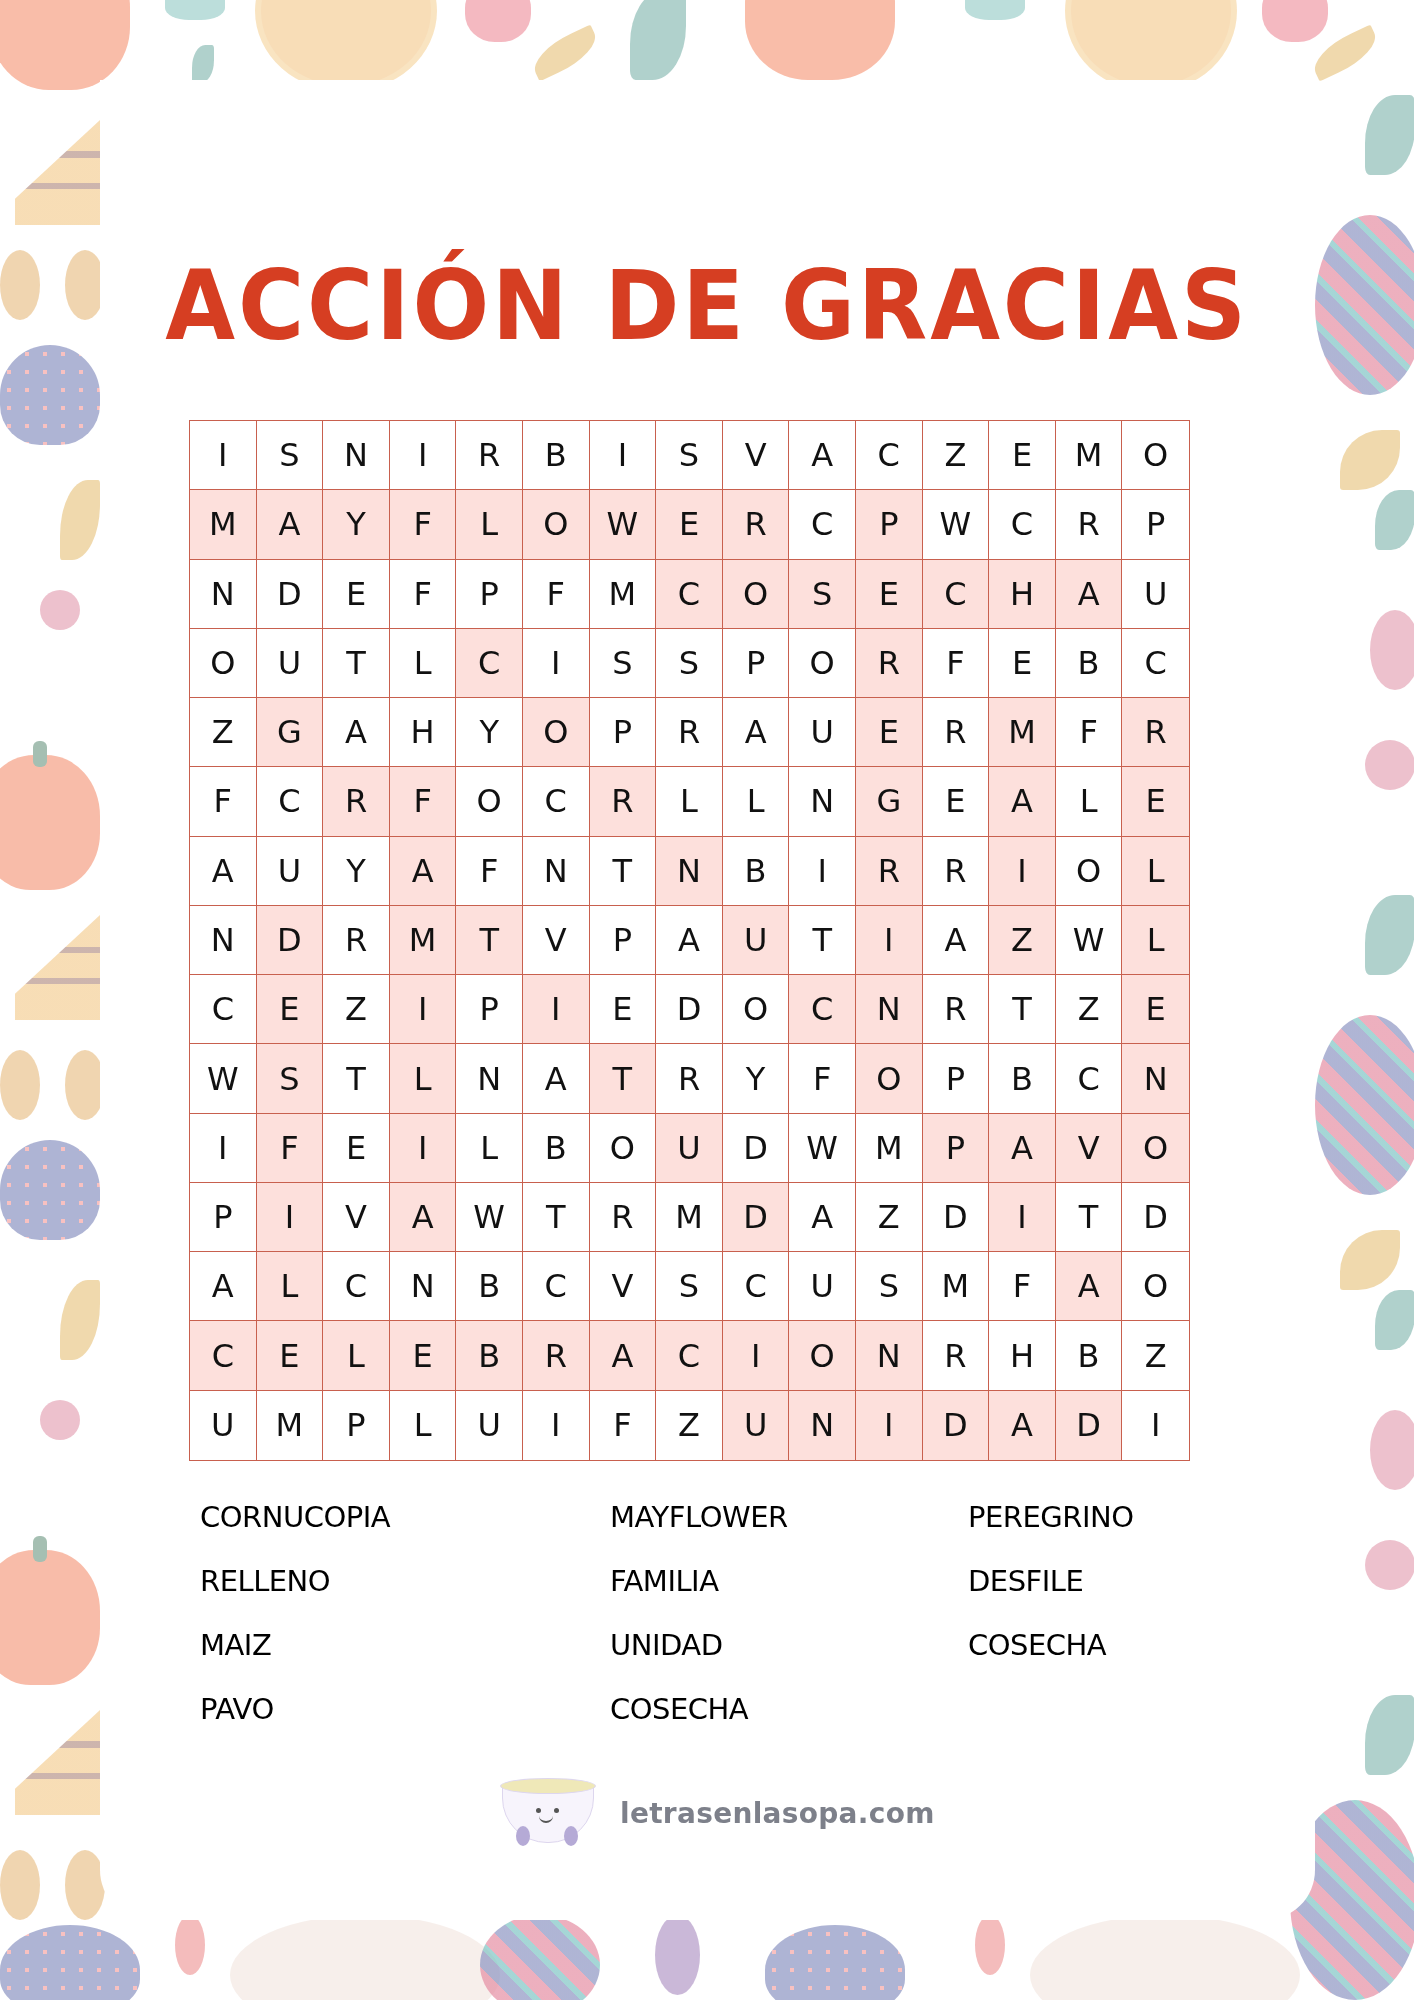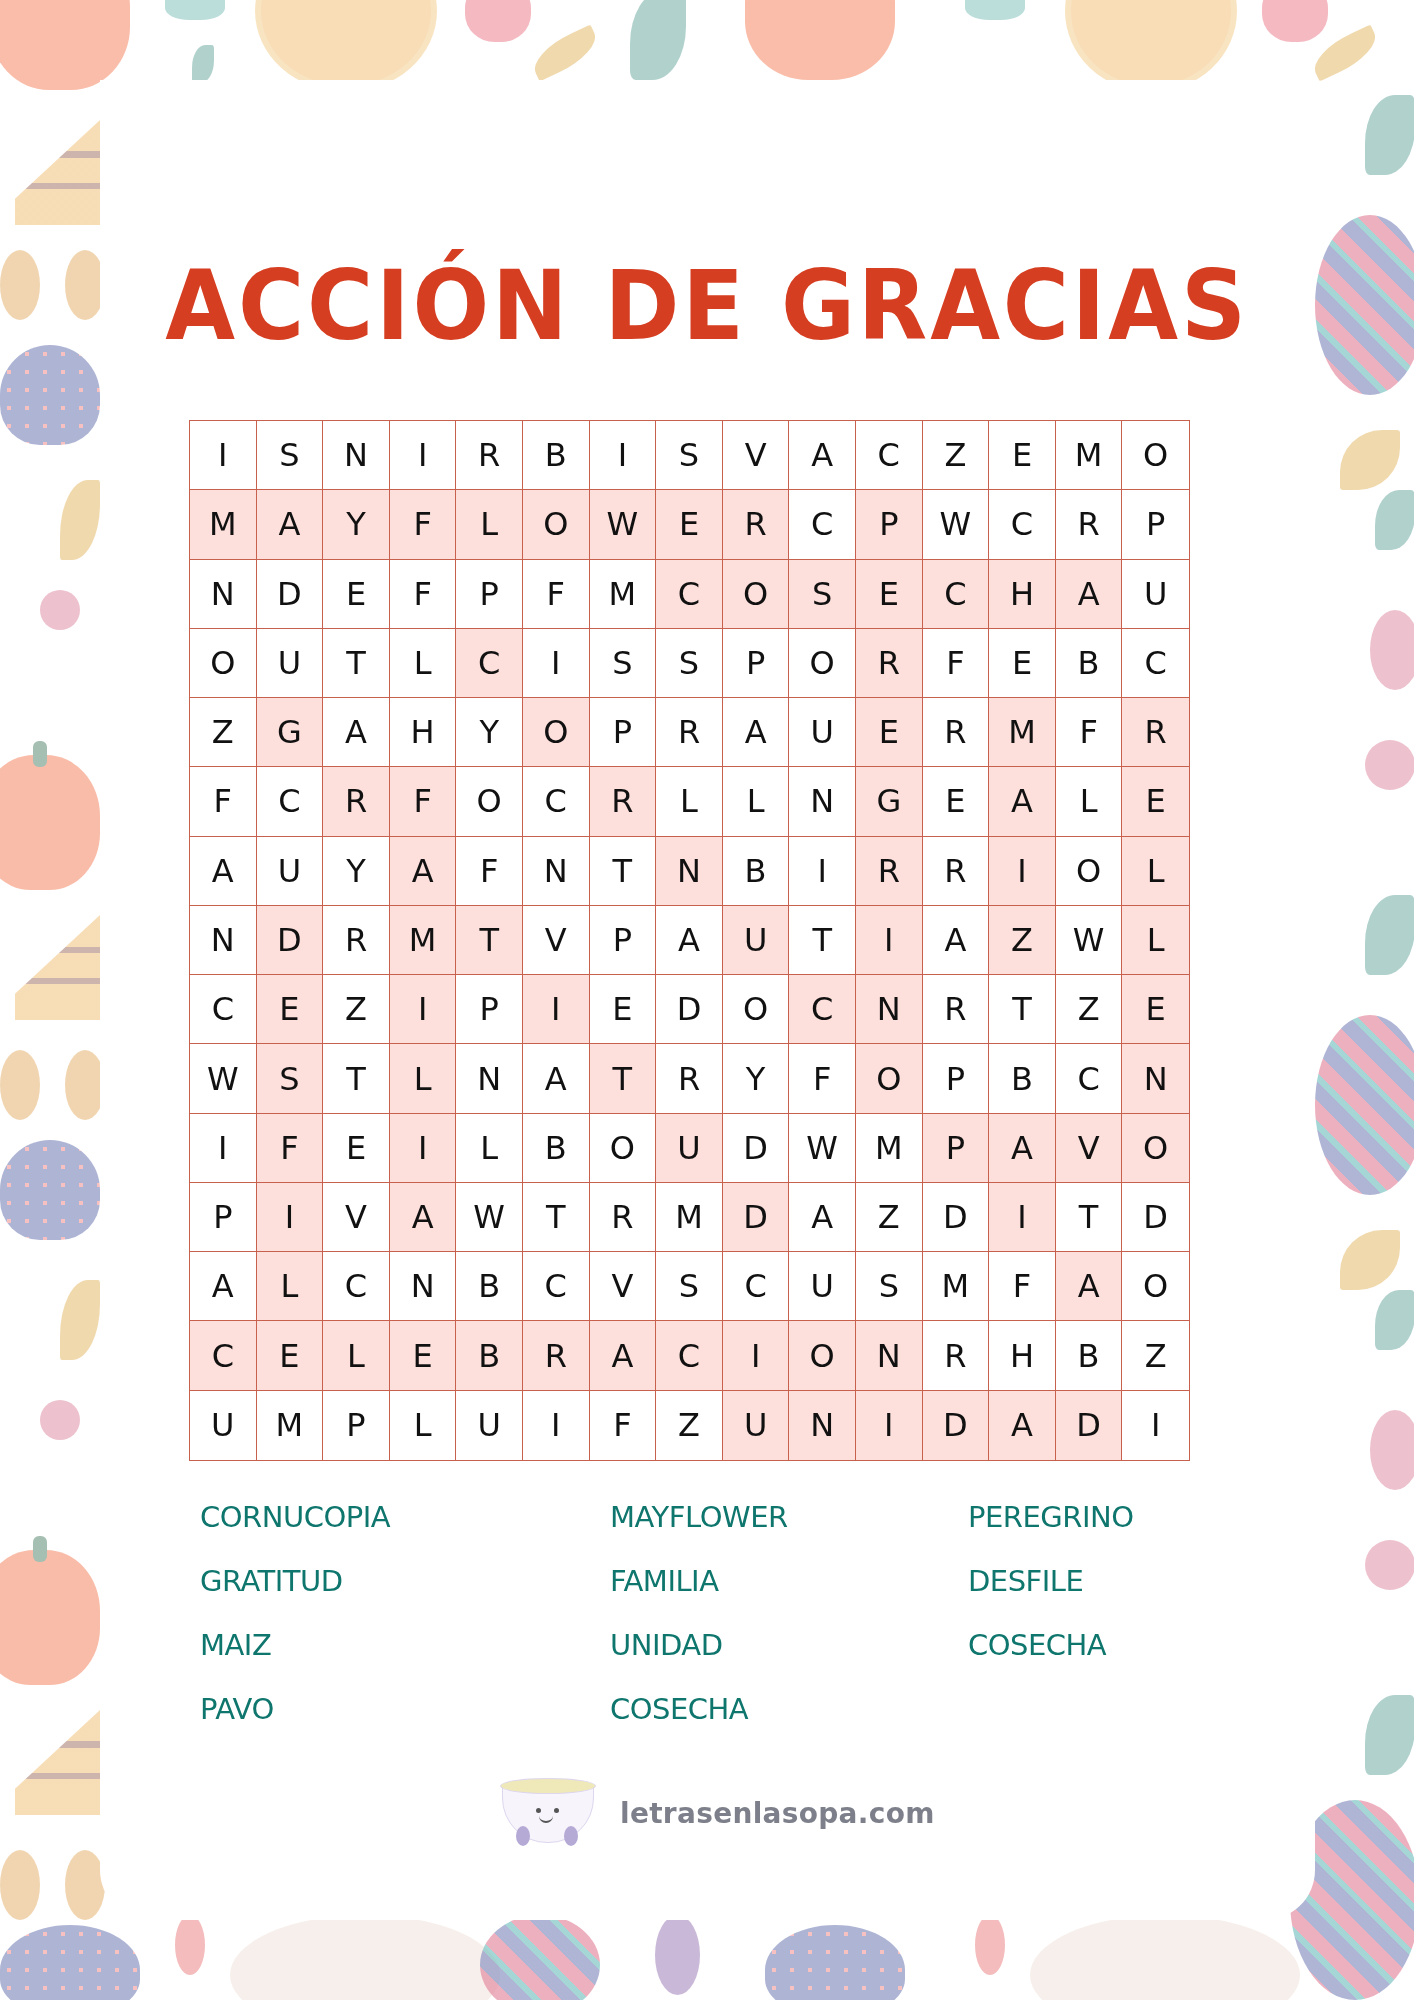--- a/index.html
+++ b/index.html
@@ -46,21 +46,21 @@
       box-sizing: border-box; user-select: none; cursor: pointer;
     }
     .cell.col-last { border-right: none; }
     .cell.row-last { border-bottom: none; }
     .cell.hl { background: #fde0dc; }
 
     .words {
       position: absolute; left: 200px; top: 1500px; width: 1000px; z-index: 2;
       display: grid; grid-template-columns: 410px 358px 232px; row-gap: 30px;
     }
-    .word { font-family: "DejaVu Sans", sans-serif; font-size: 29px; color: #0f766e; height: 34px; line-height: 34px; letter-spacing: -0.5px; }
+    .word { font-family: "DejaVu Sans", sans-serif; font-size: 29px; color: #000000; height: 34px; line-height: 34px; letter-spacing: -0.5px; }
     .footer {
       position: absolute; left: 500px; top: 1778px; display: flex; align-items: center; z-index: 2;
     }
     .bowl {
       position: relative; width: 94px; height: 70px; margin-right: 26px;
     }
     .bowl .rim { position: absolute; left: 0; top: 0; width: 94px; height: 14px; border-radius: 50%; background: #efe8b8; border: 1px solid #ddd6ee; }
     .bowl .body { position: absolute; left: 2px; top: 7px; width: 90px; height: 56px; border-radius: 0 0 45px 45px; background: #f7f4fc; border: 1px solid #ddd6ee; }
     .bowl .eye { position: absolute; top: 30px; width: 5px; height: 5px; border-radius: 50%; background: #555; }
     .bowl .smile { position: absolute; left: 39px; top: 36px; width: 14px; height: 7px; border-bottom: 2px solid #555; border-radius: 0 0 10px 10px; }
@@ -356,21 +356,21 @@
     <div class="cell hl row-last">D</div>
     <div class="cell hl row-last">A</div>
     <div class="cell hl row-last">D</div>
     <div class="cell col-last row-last">I</div>
   </div>
 
 <div class="words" id="words">
     <div class="word">CORNUCOPIA</div>
     <div class="word">MAYFLOWER</div>
     <div class="word">PEREGRINO</div>
-    <div class="word">GRATITUD</div>
+    <div class="word">RELLENO</div>
     <div class="word">FAMILIA</div>
     <div class="word">DESFILE</div>
     <div class="word">MAIZ</div>
     <div class="word">UNIDAD</div>
     <div class="word">COSECHA</div>
     <div class="word">PAVO</div>
     <div class="word">COSECHA</div>
   </div>
 
 <div class="footer">

